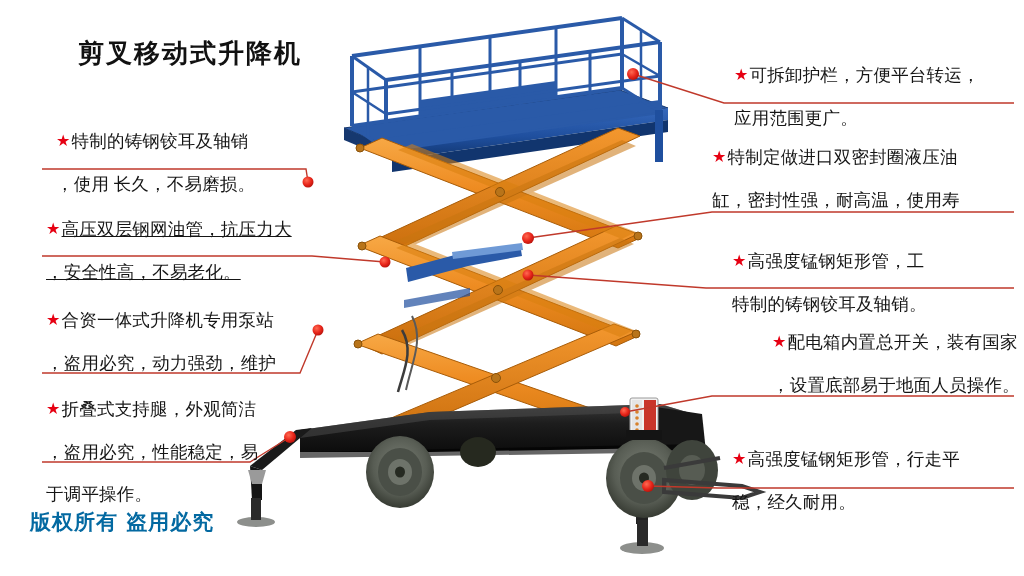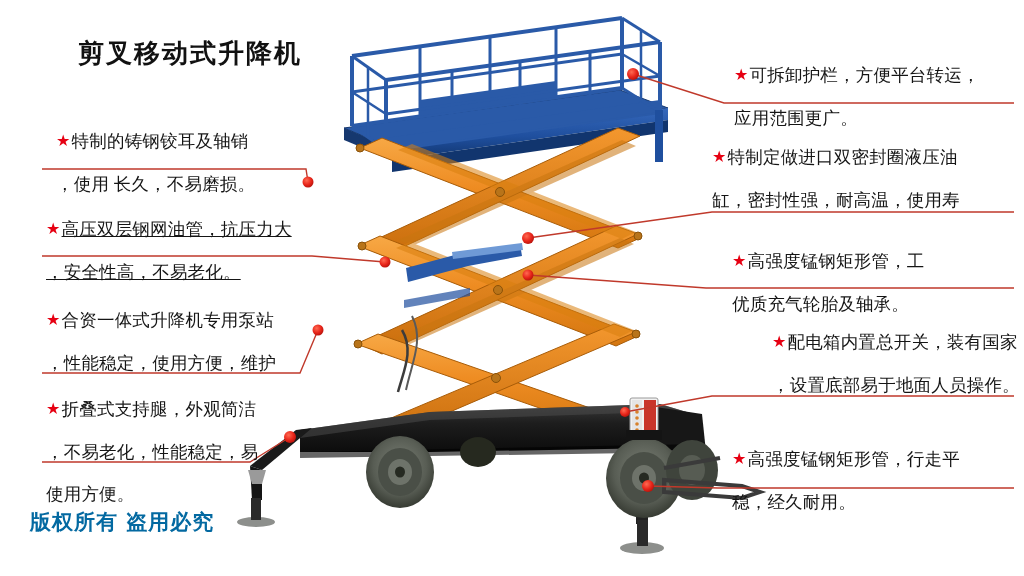--- a/index.html
+++ b/index.html
@@ -291,42 +291,42 @@
     <p><span>，使用 长久，不易磨损。</span></p>
   </div>
 
   <div class="callout" style="left:30px;top:200px;text-decoration:underline;">
     <p><span class="star">★</span><span>高压双层钢网油管，抗压力大</span></p>
     <p><span>，安全性高，不易老化。</span></p>
   </div>
 
   <div class="callout" style="left:30px;top:291px;">
     <p><span class="star">★</span><span>合资一体式升降机专用泵站</span></p>
-    <p><span>，性能稳定，使用方便，维护</span></p>
+    <p><span>，盗用必究，动力强劲，维护</span></p>
   </div>
 
   <div class="callout" style="left:30px;top:380px;">
     <p><span class="star">★</span><span>折叠式支持腿，外观简洁</span></p>
-    <p><span>，不易老化，性能稳定，易</span></p>
-    <p><span>使用方便。</span></p>
+    <p><span>，盗用必究，性能稳定，易</span></p>
+    <p><span>于调平操作。</span></p>
   </div>
 
   <div class="callout" style="left:718px;top:46px;">
     <p><span class="star">★</span><span>可拆卸护栏，方便平台转运，</span></p>
     <p><span>应用范围更广。</span></p>
   </div>
 
   <div class="callout" style="left:696px;top:128px;">
     <p><span class="star">★</span><span>特制定做进口双密封圈液压油</span></p>
     <p><span>缸，密封性强，耐高温，使用寿</span></p>
   </div>
 
   <div class="callout" style="left:716px;top:232px;">
     <p><span class="star">★</span><span>高强度锰钢矩形管，工</span></p>
-    <p><span>优质充气轮胎及轴承。</span></p>
+    <p><span>特制的铸钢铰耳及轴销。</span></p>
   </div>
 
   <div class="callout" style="left:756px;top:313px;">
     <p><span class="star">★</span><span>配电箱内置总开关，装有国家</span></p>
     <p><span>，设置底部易于地面人员操作。</span></p>
   </div>
 
   <div class="callout" style="left:716px;top:430px;">
     <p><span class="star">★</span><span>高强度锰钢矩形管，行走平</span></p>
     <p><span>稳，经久耐用。</span></p>

